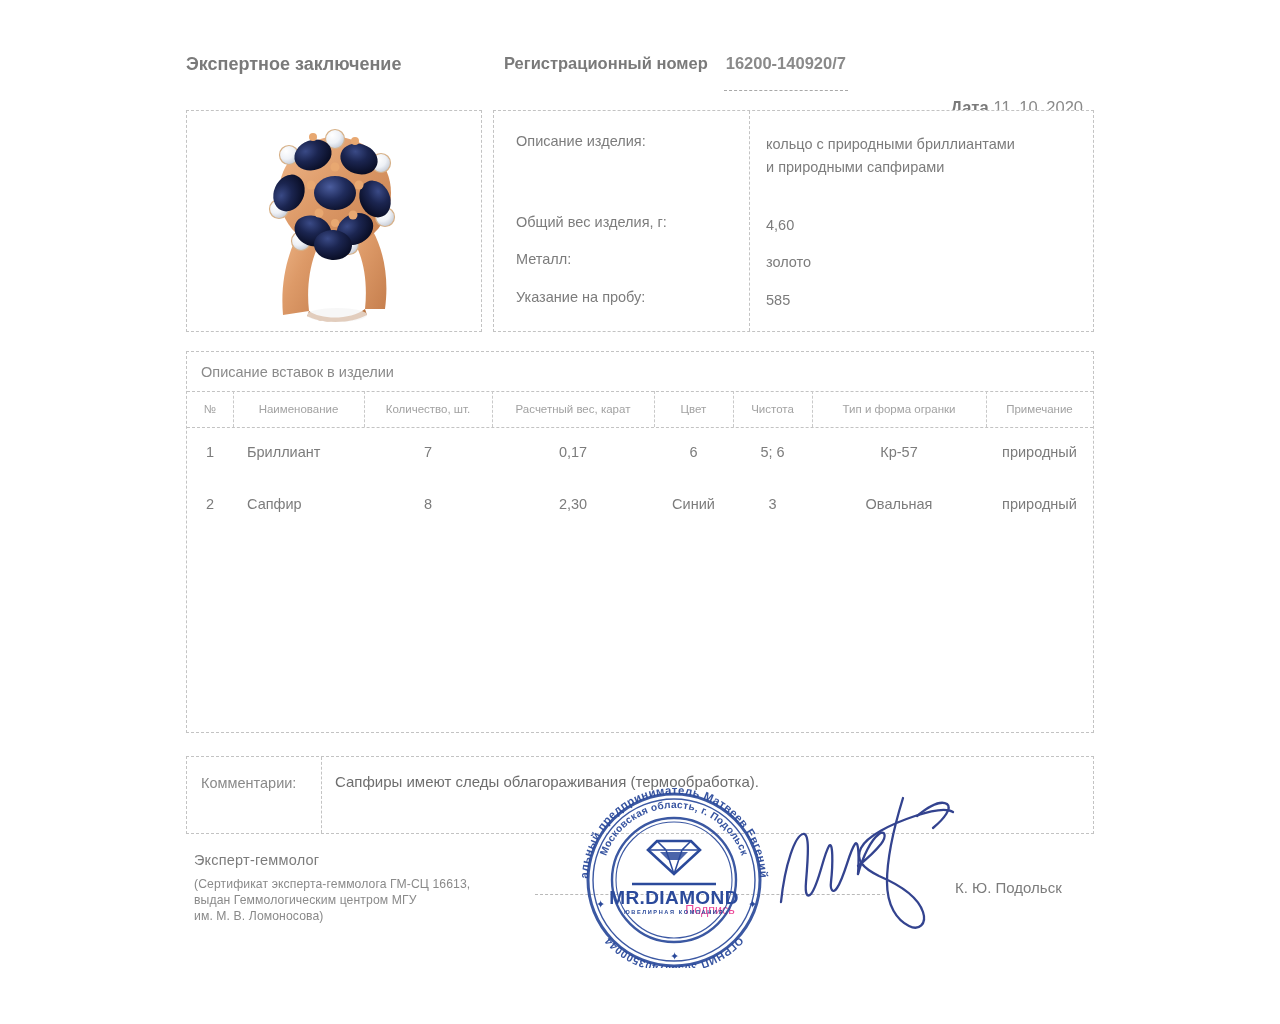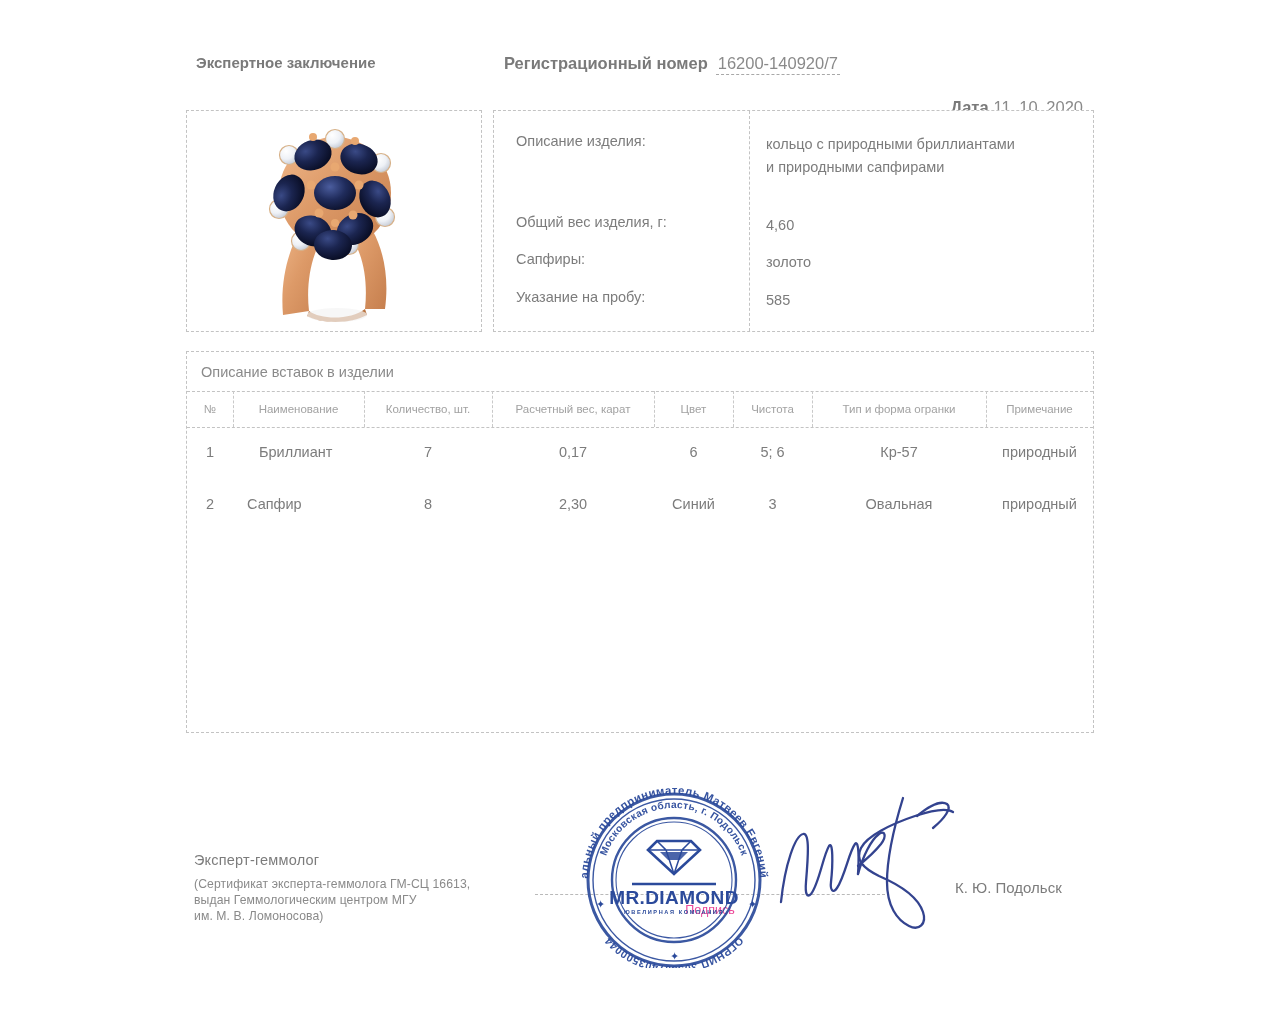--- a/index.html
+++ b/index.html
@@ -23,42 +23,42 @@
   
   .header {
     position: absolute;
     left: 186px;
     top: 54px;
     width: 908px;
     height: 30px;
   }
   .hdr-title {
     position: absolute;
-    left: 10px;
-    top: 0;
-    font-size: 15px;
+    left: 0;
+    top: 0;
+    font-size: 18px;
     font-weight: bold;
     color: #7a7a7a;
     white-space: nowrap;
   }
   .hdr-reg {
     position: absolute;
     left: 318px;
     top: 0;
     font-size: 16.5px;
     font-weight: bold;
     color: #7a7a7a;
     white-space: nowrap;
   }
   .hdr-reg-val {
-    font-weight: normal;
+    font-weight: bold;
     color: #8a8a8a;
     border-bottom: 1px dashed #a8a8a8;
-    padding: 0 2px 2px 2px;
-    margin-left: 8px;
+    padding: 0 2px 18px 2px;
+    margin-left: 16px;
   }
   .hdr-date {
     position: absolute;
     right: 8px;
     top: 0;
     font-size: 16.5px;
     font-weight: bold;
     color: #7a7a7a;
     white-space: nowrap;
     margin-top: 44px;
@@ -382,21 +382,21 @@
       <div class="desc-value">кольцо с природными бриллиантами
 и природными сапфирами</div>
     </div>
 
     <div class="desc-row" style="top:103px;">
       <div class="desc-label">Общий вес изделия, г:</div>
       <div class="desc-value">4,60</div>
     </div>
 
     <div class="desc-row" style="top:140px;">
-      <div class="desc-label">Сапфиры:</div>
+      <div class="desc-label">Металл:</div>
       <div class="desc-value">золото</div>
     </div>
 
     <div class="desc-row" style="top:178px;">
       <div class="desc-label">Указание на пробу:</div>
       <div class="desc-value">585</div>
     </div>
   </div>
 
   <div class="dbox" id="inserts-box">
@@ -419,41 +419,46 @@
       <div class="thead-cell" style="left:177px; width:128px;">Количество, шт.</div>
       <div class="thead-cell" style="left:305px; width:162px;">Расчетный вес, карат</div>
       <div class="thead-cell" style="left:467px; width:79px;">Цвет</div>
       <div class="thead-cell" style="left:546px; width:79px;">Чистота</div>
       <div class="thead-cell" style="left:625px; width:174px;">Тип и форма огранки</div>
       <div class="thead-cell" style="left:799px; width:107px;">Примечание</div>
     </div>
 
     <div class="trow" style="top:75px;">
       <div class="tcell" style="left:0px;   width:46px;">1</div>
-      <div class="tcell" style="left:58px;  width:131px; text-align:left; padding-left:14px; box-sizing:border-box;">Бриллиант</div>
+      <div class="tcell" style="left:46px;  width:131px; text-align:left; padding-left:14px; box-sizing:border-box;">Бриллиант</div>
       <div class="tcell" style="left:177px; width:128px;">7</div>
       <div class="tcell" style="left:305px; width:162px;">0,17</div>
       <div class="tcell" style="left:467px; width:79px;">6</div>
       <div class="tcell" style="left:546px; width:79px;">5; 6</div>
       <div class="tcell" style="left:625px; width:174px;">Кр-57</div>
       <div class="tcell" style="left:799px; width:107px;">природный</div>
     </div>
 
     <div class="trow" style="top:127px;">
       <div class="tcell" style="left:0px;   width:46px;">2</div>
       <div class="tcell" style="left:46px;  width:131px; text-align:left; padding-left:14px; box-sizing:border-box;">Сапфир</div>
       <div class="tcell" style="left:177px; width:128px;">8</div>
       <div class="tcell" style="left:305px; width:162px;">2,30</div>
       <div class="tcell" style="left:467px; width:79px;">Синий</div>
       <div class="tcell" style="left:546px; width:79px;">3</div>
       <div class="tcell" style="left:625px; width:174px;">Овальная</div>
       <div class="tcell" style="left:799px; width:107px;">природный</div>
     </div>
   </div>
 
+  <div class="dbox" id="comments-box">
+    <div class="comments-divider"></div>
+    <div class="comments-label">Комментарии:</div>
+    <div class="comments-value">Сапфиры имеют следы облагораживания (термообработка).</div>
+  </div>
 
   <div class="expert-block">
     <div class="expert-title">Эксперт-геммолог</div>
     <div class="expert-cert">(Сертификат эксперта-геммолога ГМ-СЦ 16613,
 выдан Геммологическим центром МГУ
 им. М. В. Ломоносова)</div>
   </div>
 
   <div class="sig-line"></div>
   <div class="sig-caption">Подпись</div>

